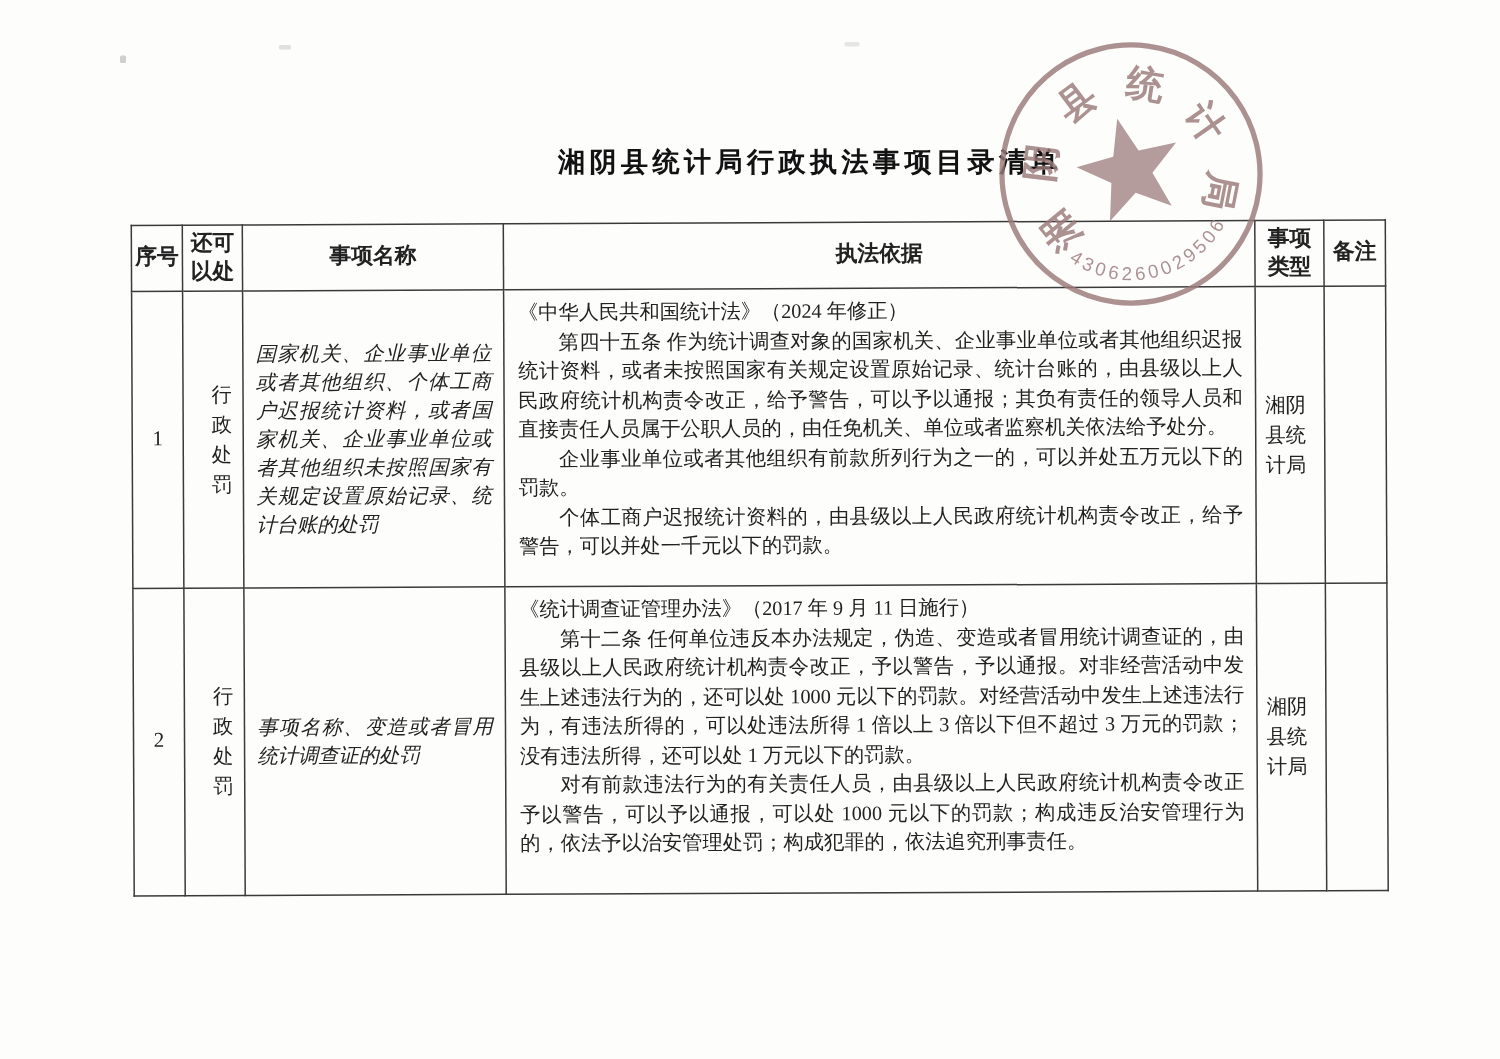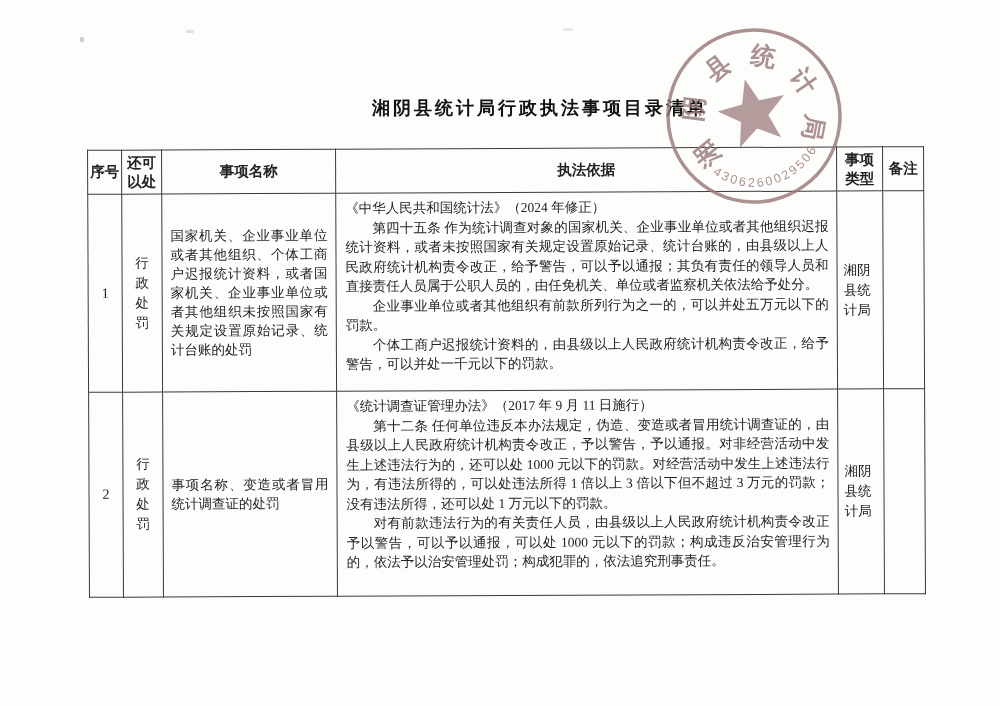--- a/index.html
+++ b/index.html
@@ -76,27 +76,28 @@
   .doc-table th {
     font-family: "Liberation Sans", "DejaVu Sans", sans-serif;
     font-weight: bold;
     font-size: 14.5px;
     text-align: center;
     vertical-align: middle;
     line-height: 19px;
     padding: 2px;
   }
   td.cell-no   { text-align: center; vertical-align: middle; font-size: 14px; }
-  td.cell-type { text-align: center; vertical-align: middle; padding: 2px 7px; line-height: 20px; }
+  td.cell-type { text-align: right; vertical-align: middle; padding: 2px 7px; line-height: 20px; }
   td.cell-name {
     vertical-align: middle;
     padding: 6px 8px;
     line-height: 19px;
     text-align: justify;
     text-justify: inter-character;
+    font-style: italic;
   }
   td.cell-basis {
     vertical-align: top;
     padding: 5px 8px 4px 9px;
     line-height: 19.5px;
     text-align: justify;
     text-justify: inter-character;
   }
   td.cell-basis p { margin: 0; text-indent: 2em; }
   td.cell-basis p.lead { text-indent: 0; }

